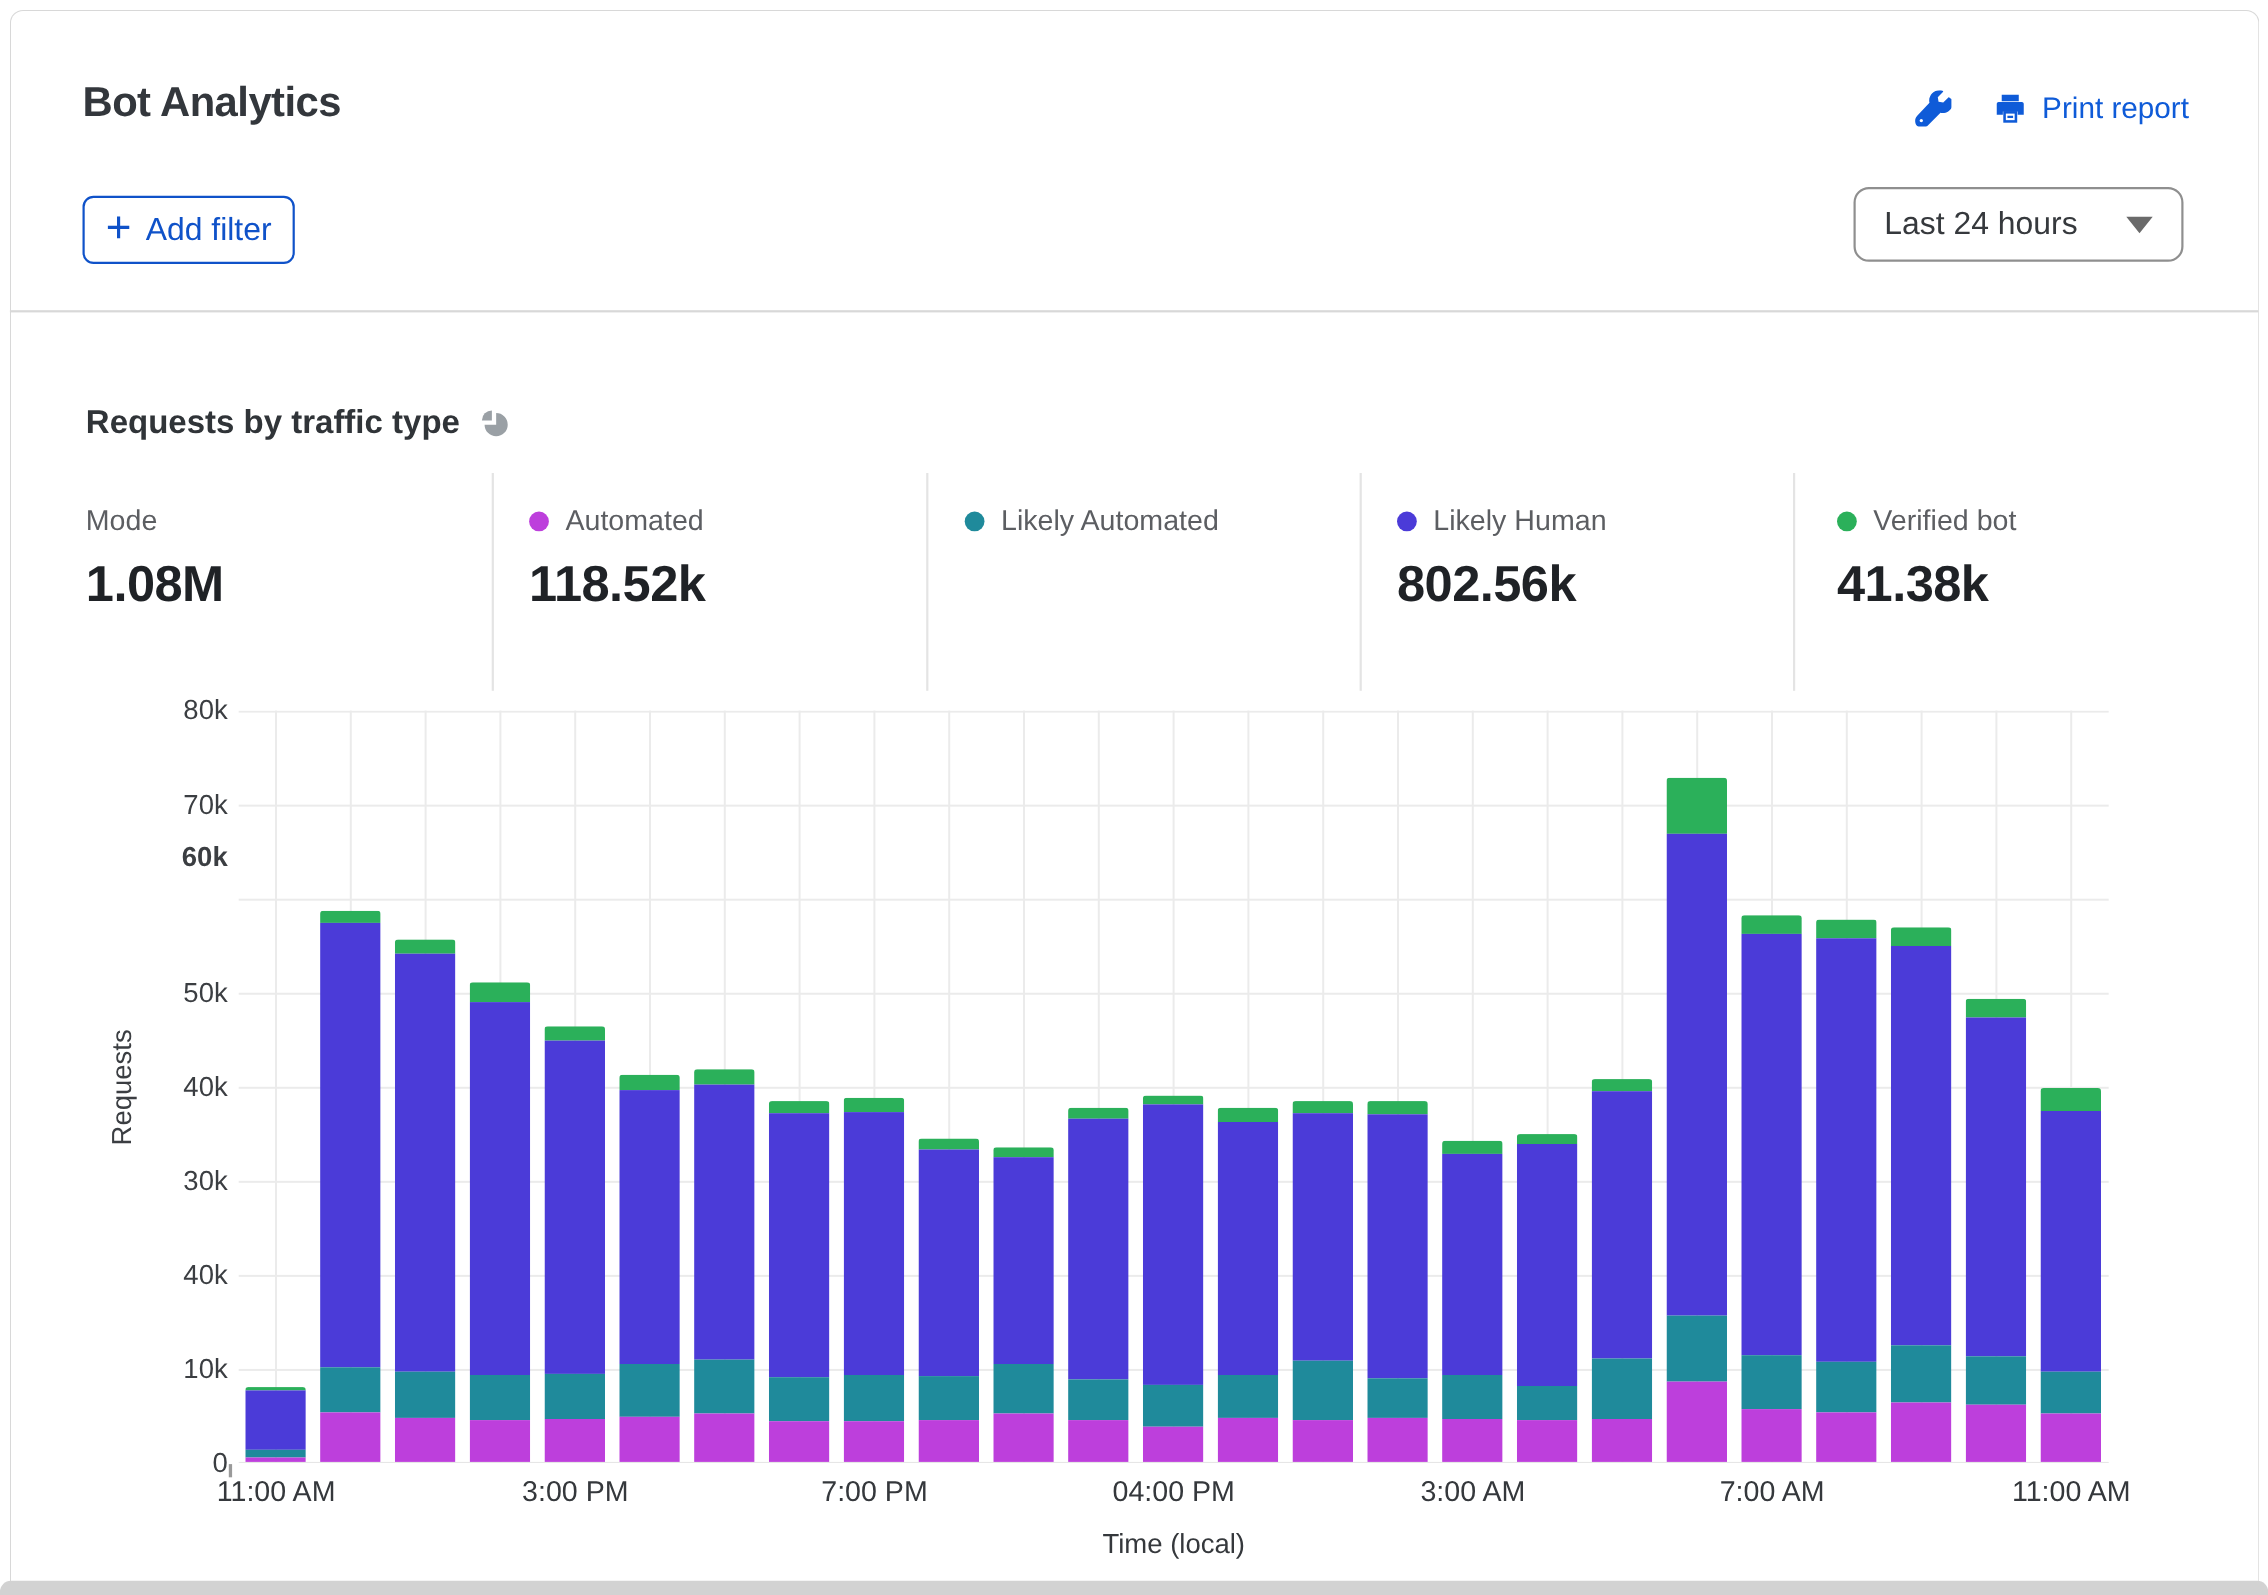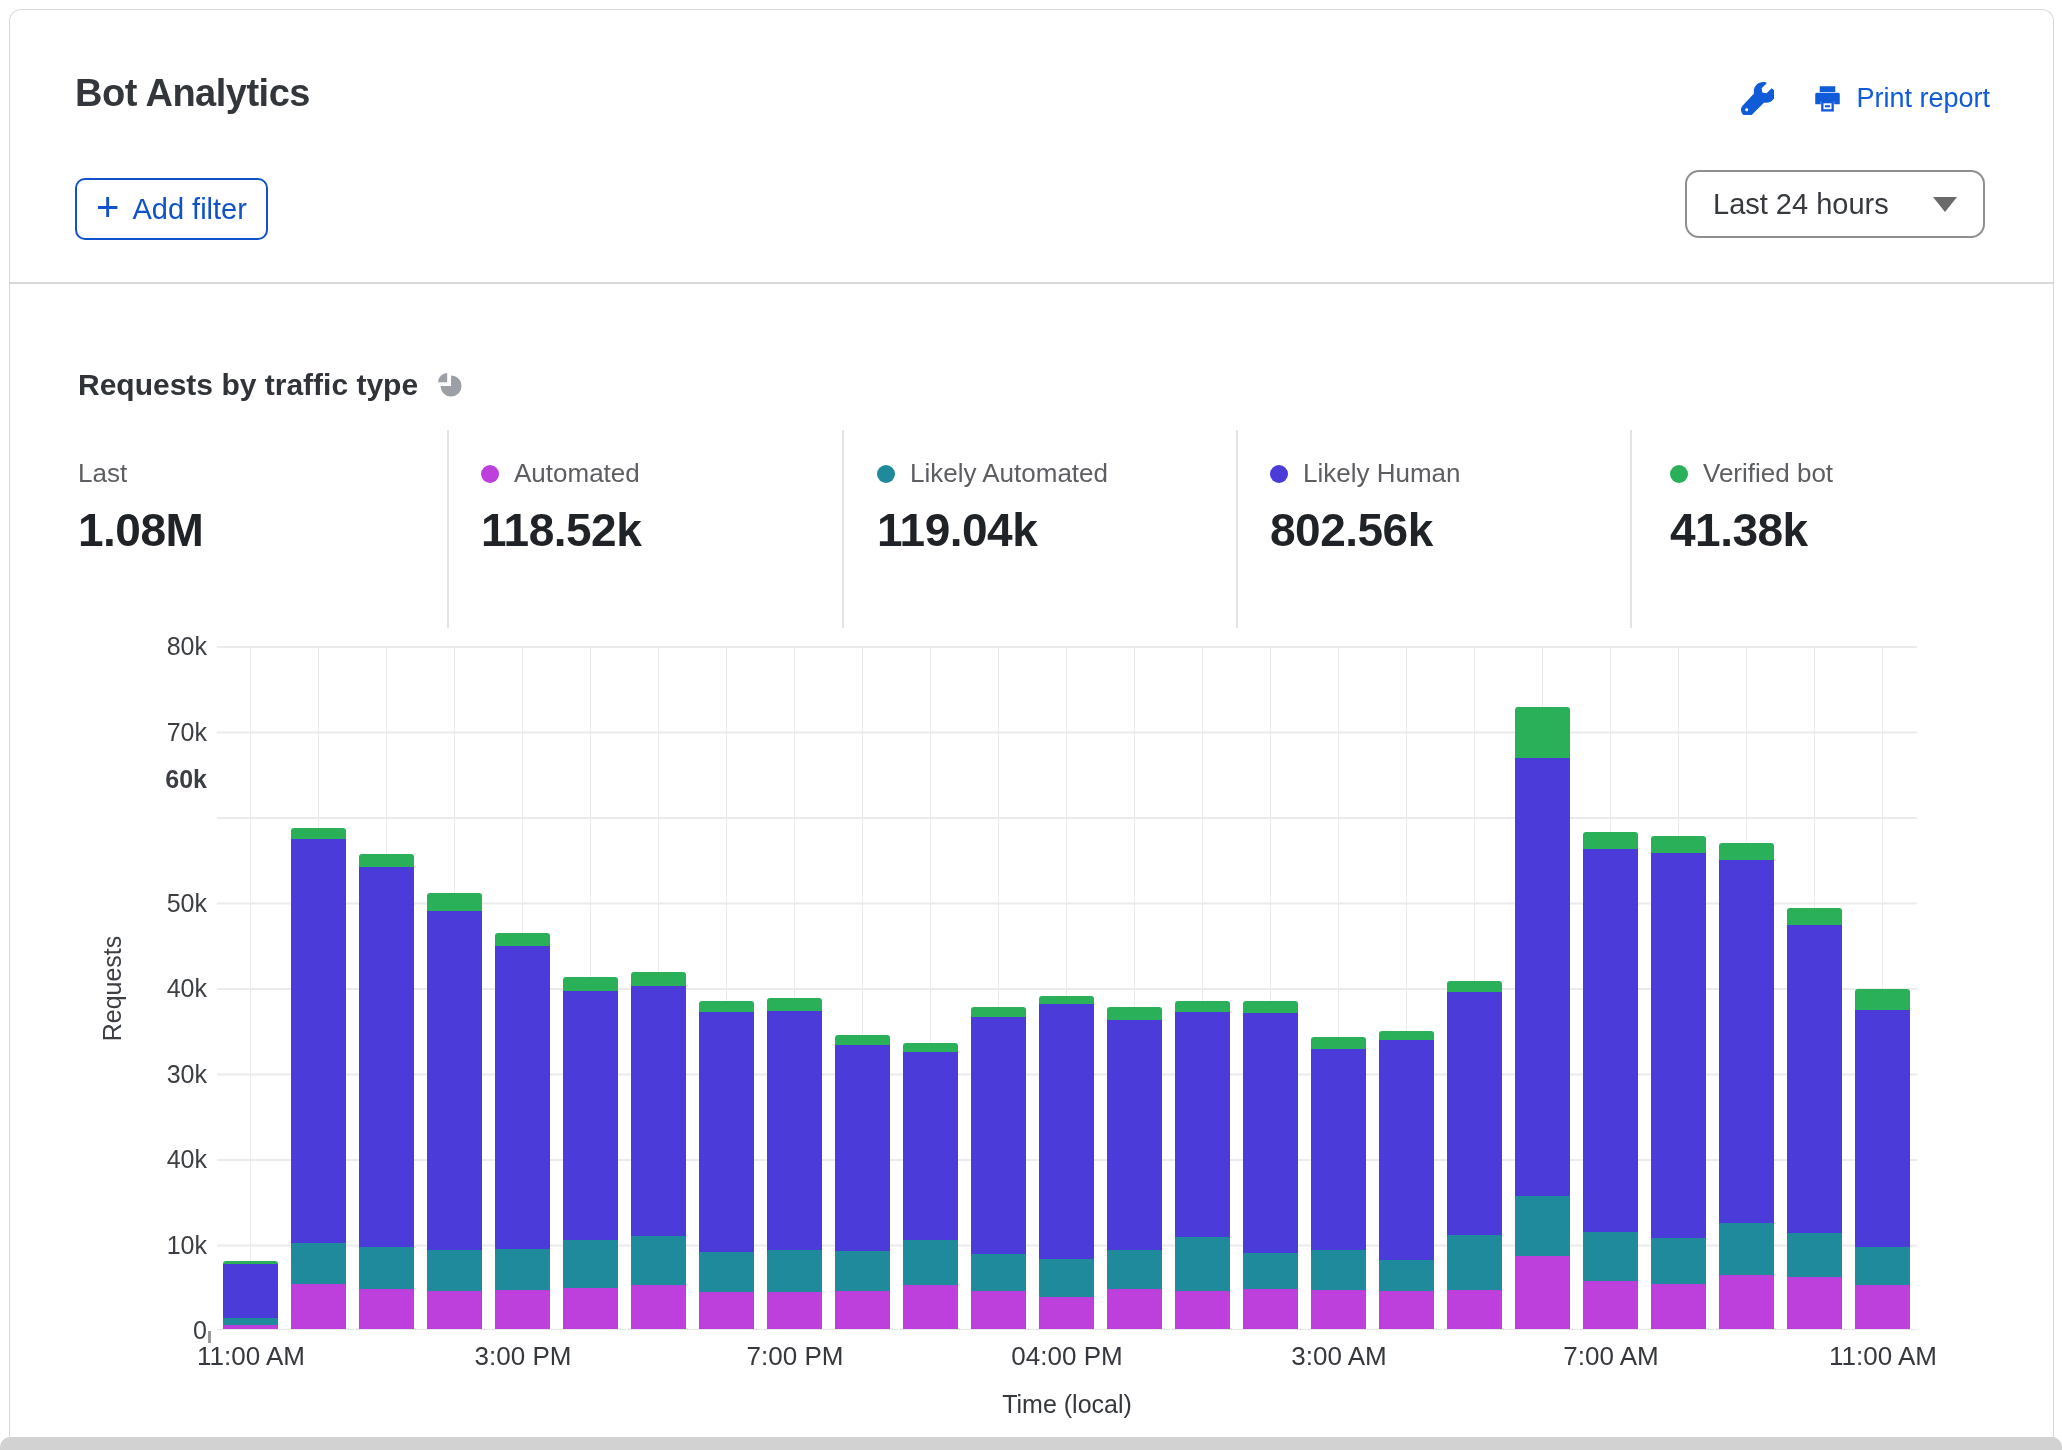--- a/index.html
+++ b/index.html
@@ -86,37 +86,36 @@
     <span>Requests by traffic type</span>
     <svg width="31" height="31" viewBox="0 0 28 28">
       <path fill="#9aa0a5" d="M14.5 14.5 L14.5 5 A9.5 9.5 0 1 1 5 14.5 Z"></path>
       <path fill="#9aa0a5" d="M11 11 L11 2.8 A8.2 8.2 0 0 0 2.8 11 Z"></path>
     </svg>
   </div>
 
   <div id="stats-row">
       <div class="stat" style="left: 78px;">
         <div class="stat-label">
-          <span>Last</span>
+          <span>Mode</span>
         </div>
         <div class="stat-value">1.08M</div>
       </div>
       <div class="stat" style="left: 481px;">
         <div class="stat-label">
           <span class="dot" style="background: rgb(189, 63, 220);"></span>
           <span>Automated</span>
         </div>
         <div class="stat-value">118.52k</div>
       </div>
       <div class="stat" style="left: 877px;">
         <div class="stat-label">
           <span class="dot" style="background: rgb(31, 138, 155);"></span>
           <span>Likely Automated</span>
         </div>
-        <div class="stat-value">119.04k</div>
       </div>
       <div class="stat" style="left: 1270px;">
         <div class="stat-label">
           <span class="dot" style="background: rgb(75, 59, 216);"></span>
           <span>Likely Human</span>
         </div>
         <div class="stat-value">802.56k</div>
       </div>
       <div class="stat" style="left: 1670px;">
         <div class="stat-label">

